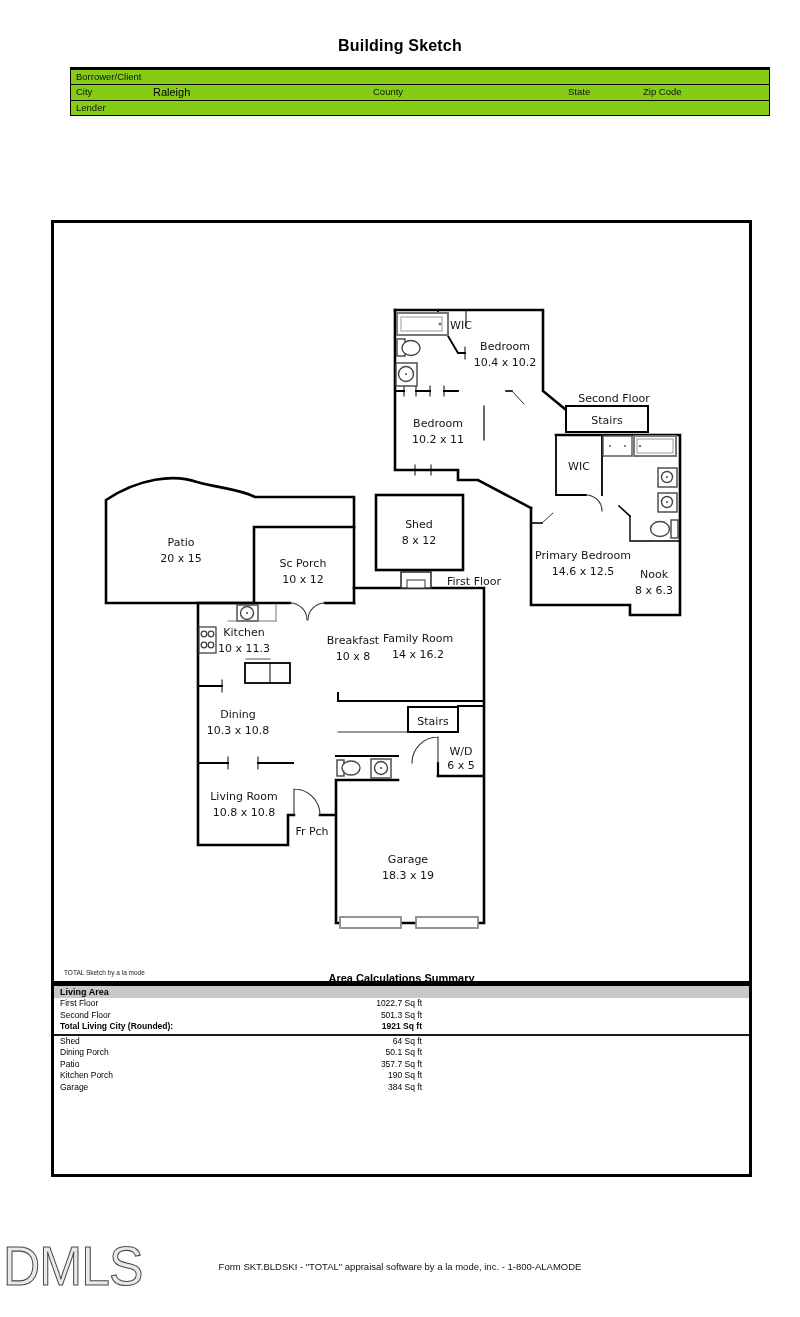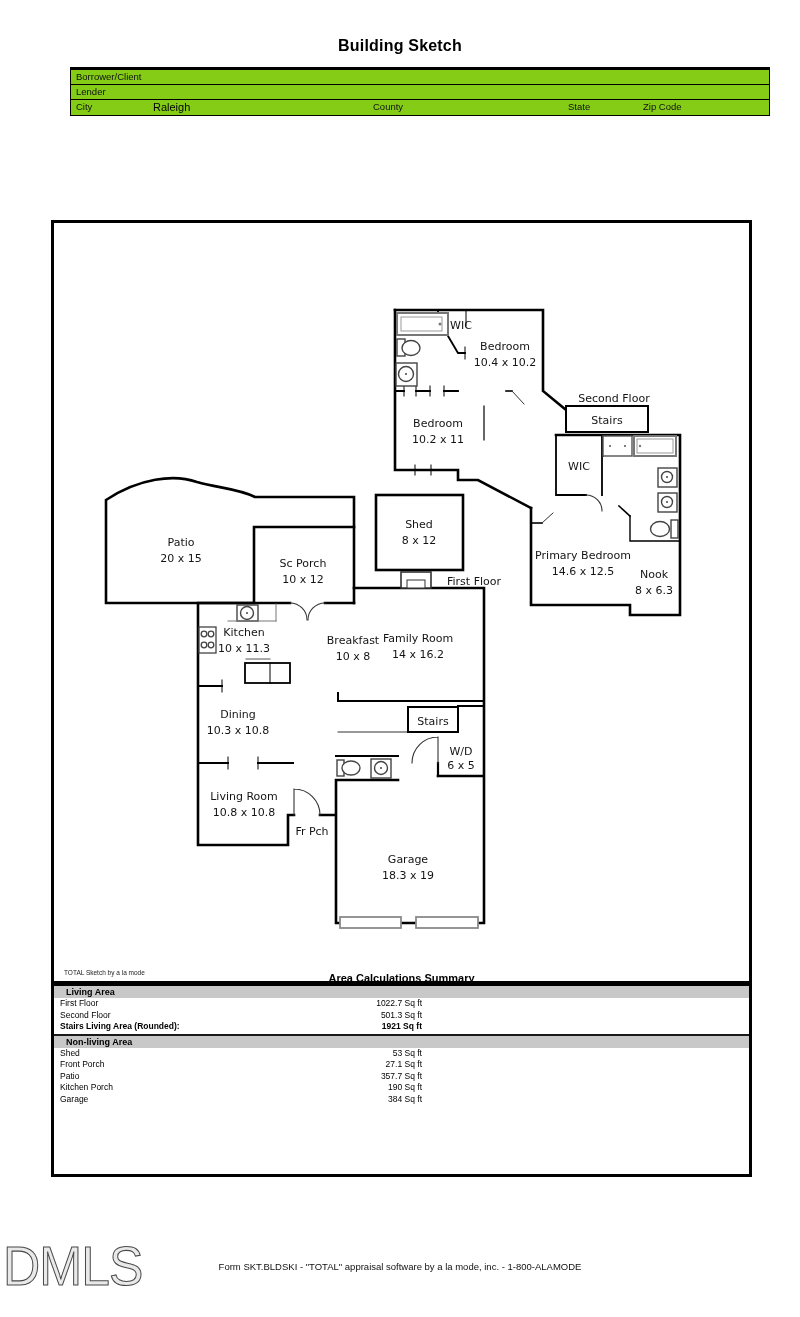--- a/index.html
+++ b/index.html
@@ -26,21 +26,21 @@
   svg text{font-family:"DejaVu Sans","Liberation Sans",sans-serif;fill:#141414;}
 
   
   .summary{position:absolute;left:0;right:0;top:741px;}
   .sum-meta{position:relative;height:17px;}
   .sum-watermark{position:absolute;left:10px;top:5px;font-size:6.5px;color:#222;}
   .sum-title{position:absolute;left:0;right:0;top:8px;text-align:center;
              font-size:11px;font-weight:bold;}
   .sum-bar{height:5px;background:#000;}
   .sum-sec{background:#c8c8c8;font-weight:bold;font-size:9px;height:12px;
-           line-height:12px;padding-left:12px;}
+           line-height:12px;padding-left:6px;}
   .sum-row{position:relative;height:11.5px;font-size:8.5px;line-height:11px;}
   .sum-row .lbl{position:absolute;left:6px;top:0;}
   .sum-row .val{position:absolute;left:16px;top:0;width:352px;text-align:right;}
   .sum-row.total{font-weight:bold;}
   .sum-div{height:2px;background:#1a1a1a;margin-top:1px;}
 
   
   .dmls{position:absolute;left:3px;top:1238px;font-size:56px;line-height:56px;
         font-family:"Liberation Sans",sans-serif;color:rgba(70,70,70,0.12);
         -webkit-text-stroke:1.1px #4a4a4a;letter-spacing:-1px;transform:scaleX(.92);
@@ -52,30 +52,30 @@
 <body>
 
 <div class="page">
 
   <div class="title">Building Sketch</div>
 
   <div class="form-table">
     <div class="form-row">
       <span class="flabel" style="left:5px">Borrower/Client</span>
     </div>
-    <div class="form-row">
-      <span class="flabel" style="left:5px">Lender</span>
-    </div>
     <div class="form-row tall">
       <span class="flabel" style="left:5px">City</span>
       <span class="fvalue" style="left:82px">Raleigh</span>
       <span class="flabel" style="left:302px">County</span>
       <span class="flabel" style="left:497px">State</span>
       <span class="flabel" style="left:572px">Zip Code</span>
     </div>
+    <div class="form-row">
+      <span class="flabel" style="left:5px">Lender</span>
+    </div>
   </div>
 
   <div class="sketch-box">
     <svg width="695" height="951" viewBox="0 0 695 951">
 
       <g stroke-linecap="square" fill="none">
 
         <path d="M341,87 H489 V168 L512,187" stroke="#000" stroke-width="2.6"></path>
         <path d="M341,87 V247 M341,247 H404 V257 H424 L477,285" stroke="#000" stroke-width="2.6"></path>
 
@@ -301,32 +301,31 @@
       <div class="sum-sec">Living Area</div>
       <div class="sum-row">
         <span class="lbl">First Floor</span>
         <span class="val">1022.7 Sq ft</span>
       </div>
       <div class="sum-row">
         <span class="lbl">Second Floor</span>
         <span class="val">501.3 Sq ft</span>
       </div>
       <div class="sum-row total">
-        <span class="lbl">Stairs Living Area (Rounded):</span>
+        <span class="lbl">Total Living City (Rounded):</span>
         <span class="val">1921 Sq ft</span>
       </div>
       <div class="sum-div"></div>
-      <div class="sum-sec">Non-living Area</div>
       <div class="sum-row">
         <span class="lbl">Shed</span>
-        <span class="val">53 Sq ft</span>
-      </div>
-      <div class="sum-row">
-        <span class="lbl">Front Porch</span>
-        <span class="val">27.1 Sq ft</span>
+        <span class="val">64 Sq ft</span>
+      </div>
+      <div class="sum-row">
+        <span class="lbl">Dining Porch</span>
+        <span class="val">50.1 Sq ft</span>
       </div>
       <div class="sum-row">
         <span class="lbl">Patio</span>
         <span class="val">357.7 Sq ft</span>
       </div>
       <div class="sum-row">
         <span class="lbl">Kitchen Porch</span>
         <span class="val">190 Sq ft</span>
       </div>
       <div class="sum-row">

